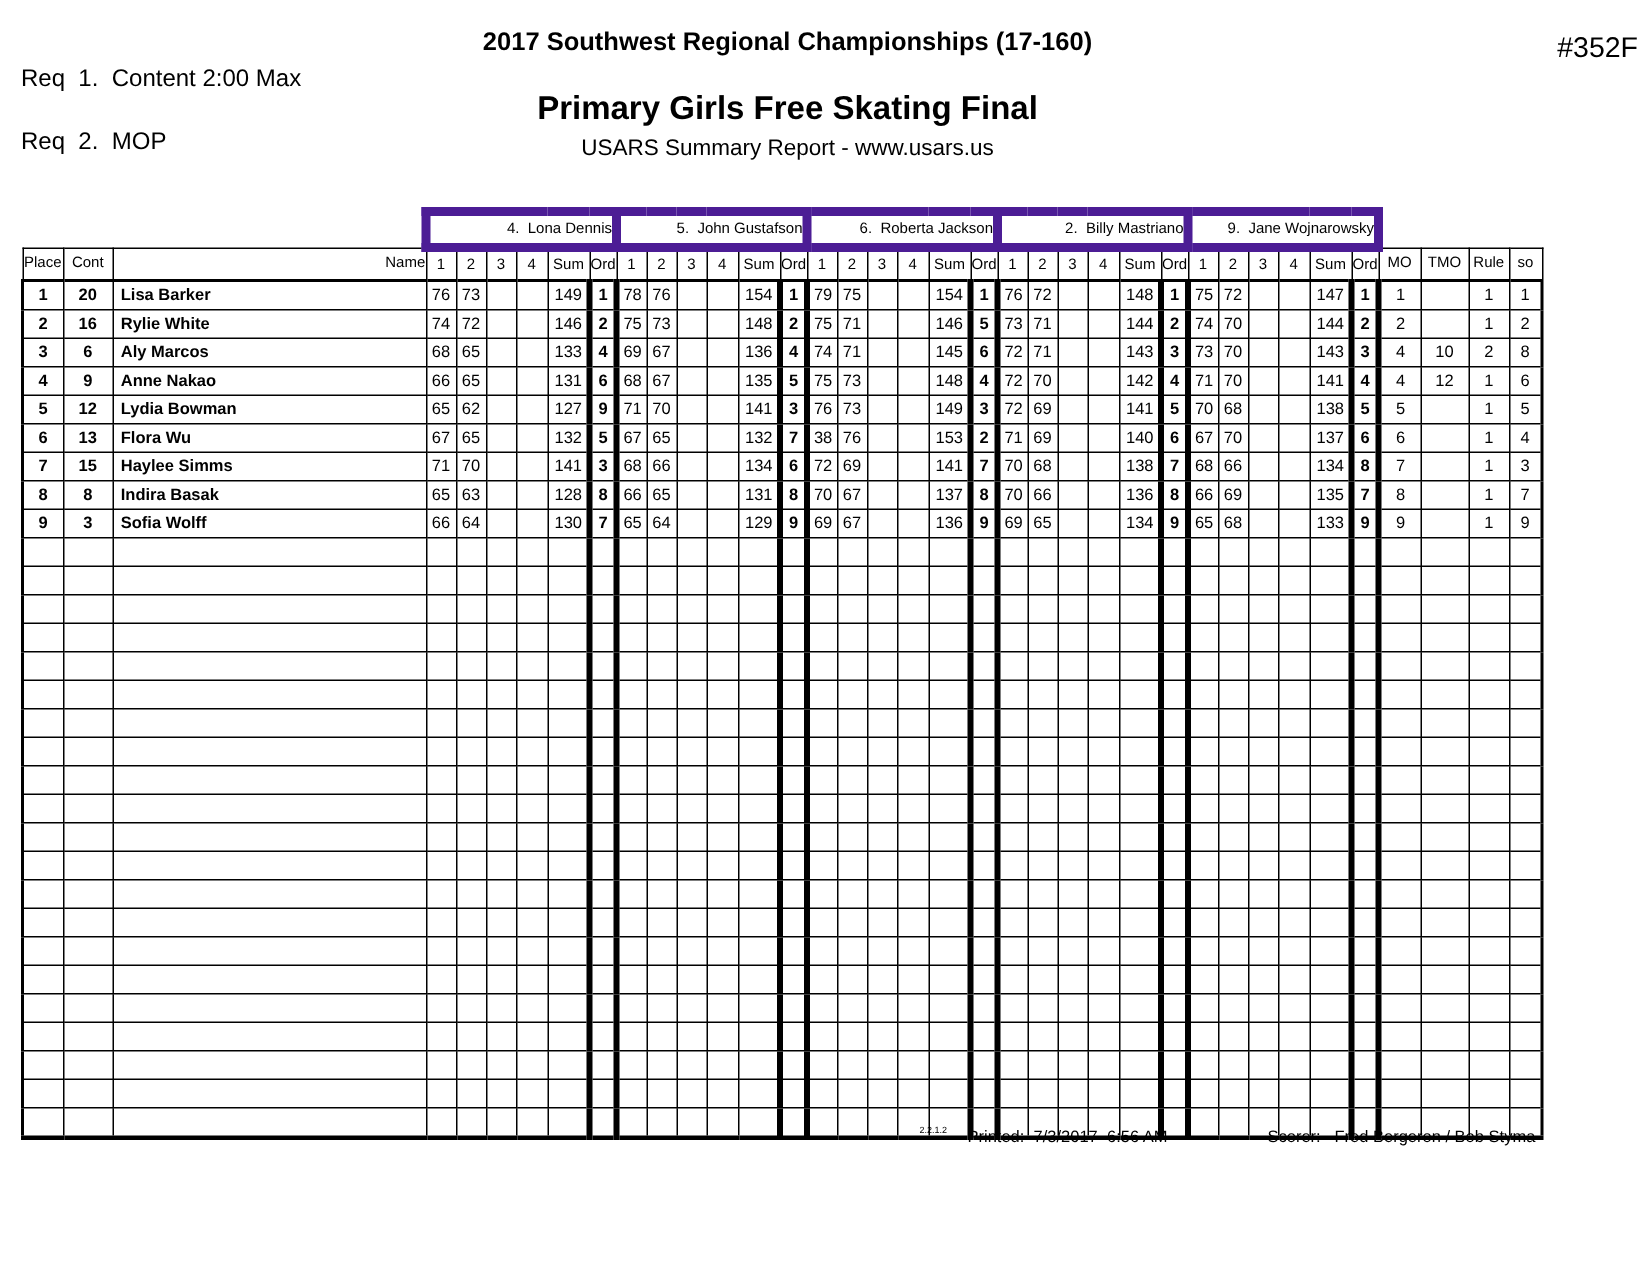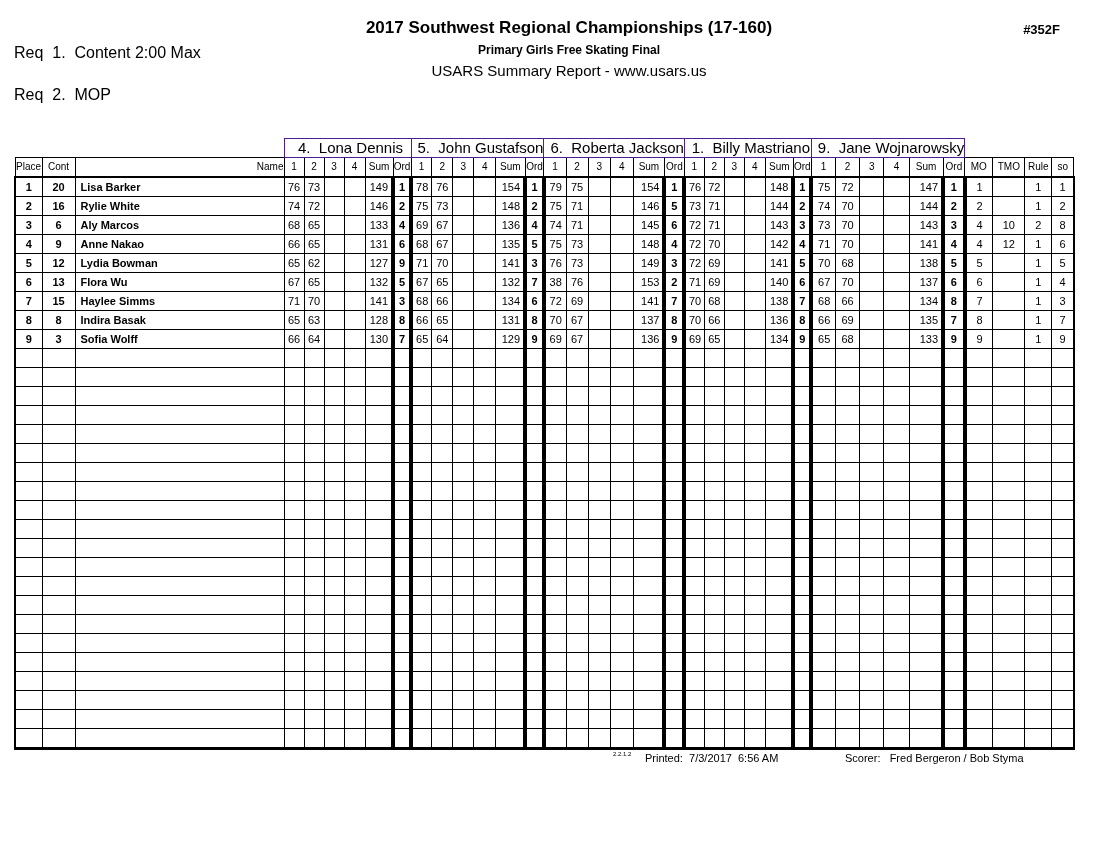--- a/index.html
+++ b/index.html
@@ -1,36 +1,36 @@
 <!DOCTYPE html>
 <html><head>
 <meta charset="utf-8">
 <style>
   html,body{margin:0;padding:0;background:#fff;}
   body{
     width:1100px;height:850px;position:relative;
     font-family:"Liberation Sans",sans-serif;color:#000;
   }
   .req-block{position:absolute;left:14px;top:18px;font-size:16px;line-height:14px;white-space:pre;}
-  .title-block{position:absolute;left:0;top:18px;width:1050px;text-align:center;padding-left:44px;}
+  .title-block{position:absolute;left:0;top:18px;width:1050px;text-align:center;}
   .title-line{font-size:17px;font-weight:bold;white-space:pre;}
   .venue-line{font-size:13px;margin-top:3px;white-space:pre;}
-  .event-line{font-size:12px;font-weight:bold;margin-top:5px;white-space:pre;}
+  .event-line{font-size:22px;font-weight:bold;margin-top:21px;white-space:pre;}
   .report-line{font-size:15px;margin-top:5px;white-space:pre;}
-  .event-code{position:absolute;right:40px;top:22px;font-size:13px;font-weight:bold;}
+  .event-code{position:absolute;right:8px;top:22px;font-size:19px;font-weight:normal;}
 
   .table-wrap{position:absolute;left:14px;top:138px;}
   table{border-collapse:collapse;table-layout:fixed;}
   td,th{
     font-size:11px;padding:0;height:18px;line-height:18px;
     overflow:hidden;white-space:nowrap;text-align:center;vertical-align:middle;
   }
   .b{border:1px solid #000;}
   .nob{border:none;}
-  .judgehead{border:1px solid #4c1d95;text-align:center;padding-left:6px;font-size:15px;white-space:pre;}
+  .judgehead{border:6px solid #4c1d95;text-align:right;padding-left:6px;font-size:10px;white-space:pre;}
   th.colhead{border:1px solid #000;border-bottom:2px solid #000;font-weight:normal;font-size:10px;}
   th.namehead{text-align:right;padding-left:5px;}
   .ordcol{border-left:4px solid #000;border-right:4px solid #000;}
   td.place,td.cont,td.name,td.ord{font-weight:bold;}
   td.name{text-align:left;padding-left:5px;}
   td.sum{text-align:right;padding-right:3px;}
   .el{border-left:2px solid #000;}
   .er{border-right:2px solid #000;}
   .eb{border-bottom:3px solid #000;}
 
@@ -95,21 +95,21 @@
         <col style="width:32px">
         <col style="width:27px">
         <col style="width:22px">
       </colgroup>
       <tbody>
         <tr>
           <td class="nob" colspan="3"></td>
           <td class="judgehead" colspan="6">4.  Lona Dennis</td>
           <td class="judgehead" colspan="6">5.  John Gustafson</td>
           <td class="judgehead" colspan="6">6.  Roberta Jackson</td>
-          <td class="judgehead" colspan="6">1.  Billy Mastriano</td>
+          <td class="judgehead" colspan="6">2.  Billy Mastriano</td>
           <td class="judgehead" colspan="6">9.  Jane Wojnarowsky</td>
           <td class="nob" colspan="4"></td>
         </tr>
         <tr>
           <th class="colhead el">Place</th>
           <th class="colhead">Cont</th>
           <th class="colhead namehead">Name</th>
           <th class="colhead">1</th>
           <th class="colhead">2</th>
           <th class="colhead">3</th>

